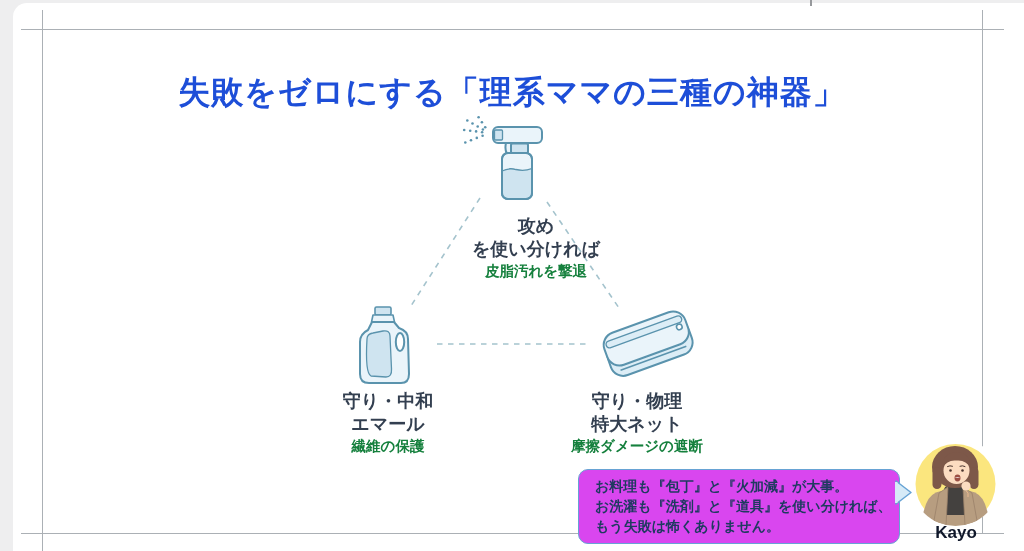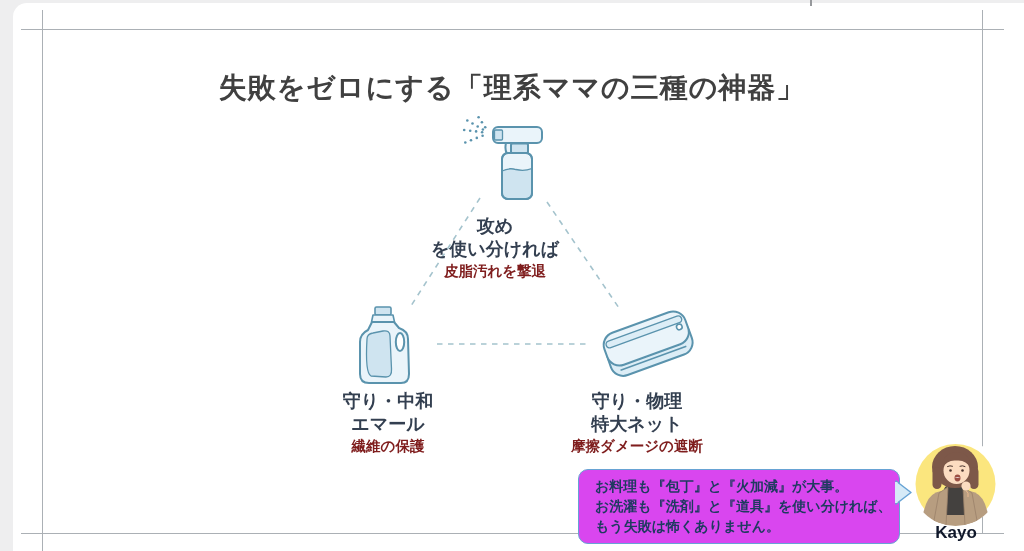--- a/index.html
+++ b/index.html
@@ -15,30 +15,30 @@
     background:#ffffff;border-radius:14px;
   }
   .top-mark{position:absolute;left:810px;top:0;width:2px;height:6px;background:#97999c;}
   .frame-line{position:absolute;background:#abb0b5;}
   .fl-top{left:21px;top:29px;width:983px;height:1px;}
   .fl-bottom{left:21px;top:533px;width:983px;height:1px;}
   .fl-left{left:42px;top:10px;width:1px;height:541px;}
   .fl-right{left:982px;top:10px;width:1px;height:523px;}
   .title{
     position:absolute;left:512px;top:50px;transform:translateX(-50%);
-    font-size:28px;font-weight:700;color:#404040;letter-spacing:1px;white-space:nowrap;
+    font-size:32px;font-weight:700;color:#1d4ed8;letter-spacing:1px;white-space:nowrap;
   }
   .tri-lines{position:absolute;left:0;top:0;pointer-events:none;}
   .icon-svg{position:absolute;overflow:visible;}
   .item-label{
     position:absolute;transform:translateX(-50%);text-align:center;
     color:#333f50;white-space:nowrap;
   }
   .item-role,.item-name{font-size:18px;font-weight:700;line-height:23px;}
-  .item-desc{font-size:14.5px;font-weight:600;line-height:21px;color:#7f1d1d;}
+  .item-desc{font-size:14.5px;font-weight:600;line-height:21px;color:#15803d;}
   .bubble{
     position:absolute;left:578px;top:469px;width:322px;box-sizing:border-box;
     background:#d946ef;border:1.5px solid #67a3d4;border-radius:10px;
     padding:6px 14px 7px 16px;
   }
   .bubble-line{
     font-size:14px;font-weight:700;line-height:20px;color:#1f3a60;white-space:nowrap;
   }
   .bubble-tail{position:absolute;right:-14px;top:9px;}
   .avatar-svg{position:absolute;left:911px;top:437px;}
@@ -112,21 +112,21 @@
   <svg class="icon-svg" style="left:592px;top:306px;" width="114" height="80" viewBox="0 0 114 80">
     <g transform="rotate(-20 57 40)" stroke="#5a93ad" stroke-width="2" stroke-linejoin="round">
       <rect x="14" y="26" width="86" height="34" rx="13" fill="#dcedf6"></rect>
       <line x1="22" y1="53" x2="92" y2="53" stroke-width="1.5"></line>
       <rect x="14" y="15" width="86" height="34" rx="13" fill="#eaf4fa"></rect>
       <rect x="17" y="21.5" width="80" height="7" rx="3.5" fill="#dcedf6" stroke-width="1.4"></rect>
       <circle cx="92" cy="32.5" r="2.8" fill="#ffffff" stroke-width="1.6"></circle>
     </g>
   </svg>
 
-  <div class="item-label" style="left:495px;top:215px;">
+  <div class="item-label" style="left:536px;top:215px;">
     <div class="item-role">攻め</div>
     <div class="item-name">を使い分ければ</div>
     <div class="item-desc">皮脂汚れを撃退</div>
   </div>
 
   <div class="item-label" style="left:388px;top:390px;">
     <div class="item-role">守り・中和</div>
     <div class="item-name">エマール</div>
     <div class="item-desc">繊維の保護</div>
   </div>

